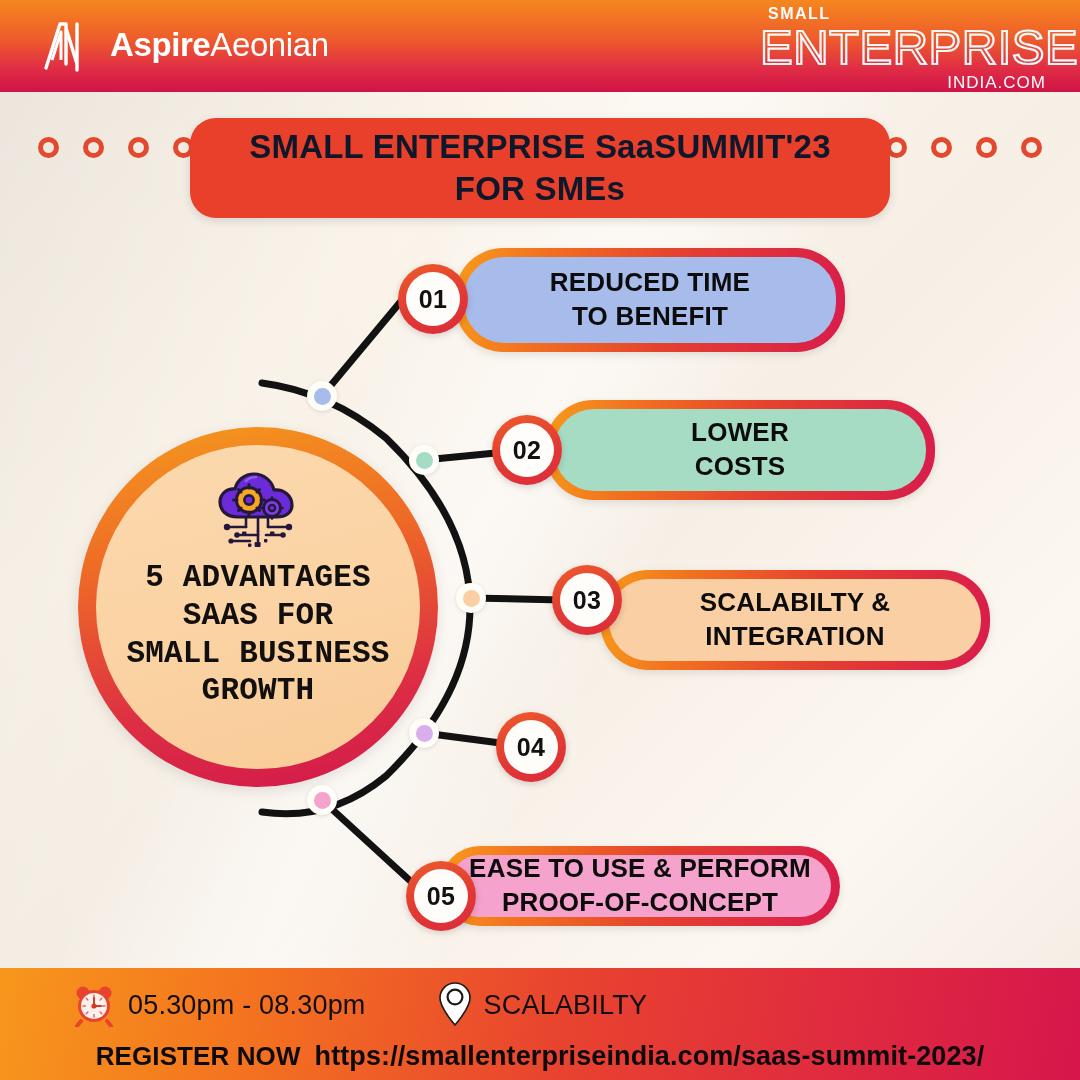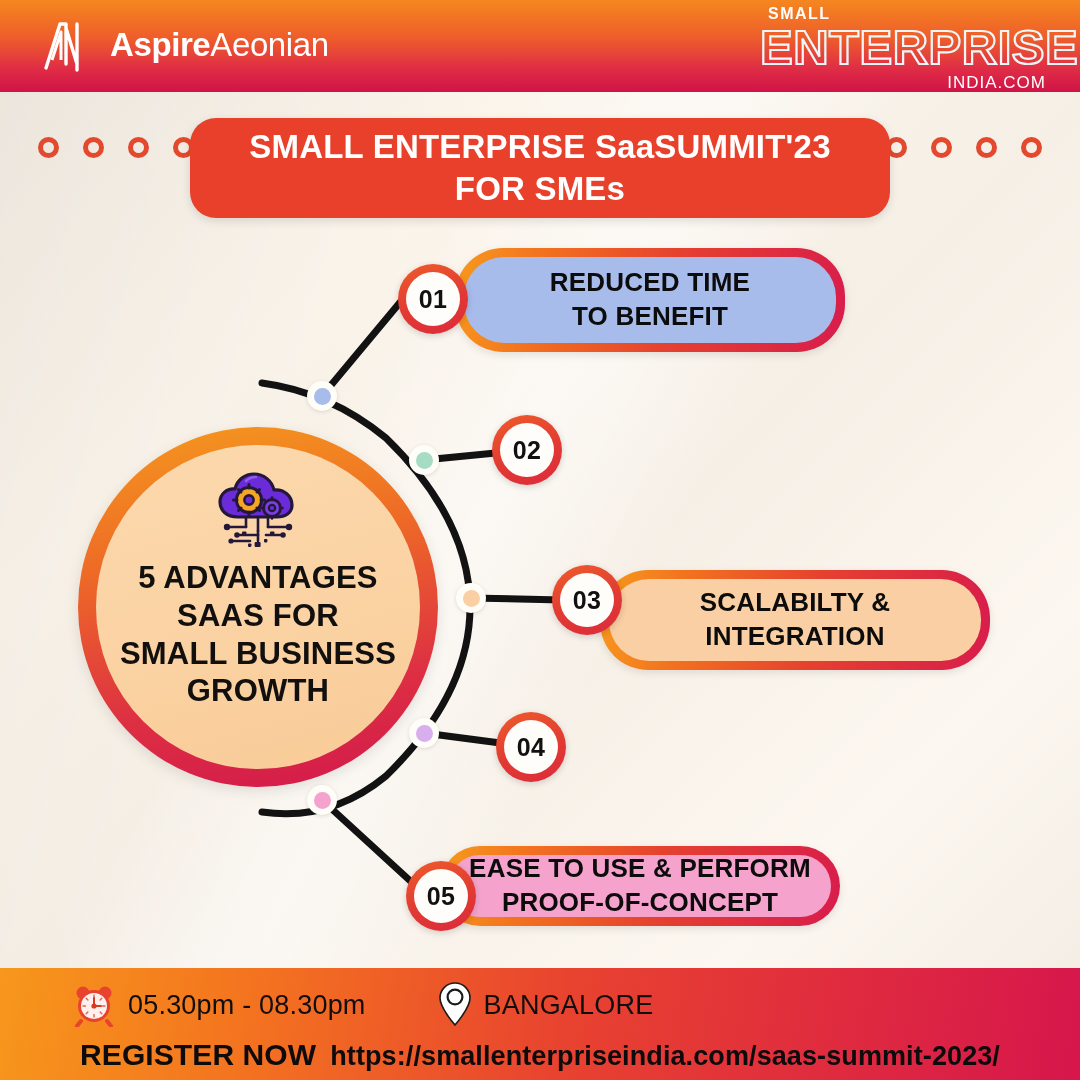--- a/index.html
+++ b/index.html
@@ -66,21 +66,21 @@
   #se-small {
     font-size: 16px;
     font-weight: 700;
     color: #ffffff;
     letter-spacing: 1.5px;
     text-align: left;
     margin-left: 8px;
   }
   #se-big {
     font-size: 49px;
-    font-weight: 700;
+    font-weight: 400;
     letter-spacing: 0.5px;
     color: transparent;
     -webkit-text-stroke: 2.2px #EAF6F8;
     margin-top: 1px;
     text-align: left;
   }
   #se-dom {
     font-size: 17px;
     font-weight: 400;
     color: #ffffff;
@@ -100,21 +100,21 @@
     background: #E8402A;
     border-radius: 26px;
     display: flex;
     flex-direction: column;
     align-items: center;
     justify-content: center;
     box-shadow: 0 3px 10px rgba(0,0,0,0.12);
     z-index: 4;
   }
   #title-banner .line {
-    color: #ffffff;
+    color: #0f172a;
     font-size: 33px;
     font-weight: 700;
     letter-spacing: 0.2px;
     line-height: 1.28;
     text-align: center;
     white-space: nowrap;
   }
 
   .dot-group {
     position: absolute;
@@ -150,20 +150,21 @@
     top: 427px;
     width: 360px;
     height: 360px;
     border-radius: 50%;
     background: linear-gradient(170deg, #F59A1E 0%, #EE6A26 35%, #DD2F43 72%, #D2184C 100%);
     display: flex;
     align-items: center;
     justify-content: center;
     z-index: 6;
     box-shadow: 0 4px 14px rgba(0,0,0,0.10);
+    font-family: Liberation Mono, monospace;
   }
   #center-inner {
     width: 324px;
     height: 324px;
     border-radius: 50%;
     background: linear-gradient(165deg, #FBD9AE 0%, #FBD3A4 50%, #F9CB97 100%);
     display: flex;
     flex-direction: column;
     align-items: center;
     justify-content: flex-start;
@@ -297,21 +298,21 @@
     bottom: 8px;
     left: 0;
     width: 1080px;
     display: flex;
     align-items: baseline;
     justify-content: center;
     gap: 14px;
   }
   #register-label {
     color: #0D0B0B;
-    font-size: 30px;
+    font-size: 26px;
     font-weight: 700;
     letter-spacing: 0.1px;
     white-space: nowrap;
   }
   #register-url {
     color: #0D0B0B;
     font-size: 27px;
     font-weight: 700;
     letter-spacing: 0.1px;
     white-space: nowrap;
@@ -452,20 +453,26 @@
   <div class="item-pill" id="pill-1" style="left:455px; top:248px; width:390px; height:104px;">
     <div class="pill-body" id="pill-body-1" style="background: rgb(168, 188, 236);">
       <div class="pill-line">REDUCED TIME</div>
       <div class="pill-line">TO BENEFIT</div>
     </div>
   </div>
   <div class="num-badge" style="left:398px; top:264px;">
     <div class="num-badge-inner">01</div>
   </div>
 
+  <div class="item-pill" id="pill-2" style="left:545px; top:400px; width:390px; height:100px;">
+    <div class="pill-body" id="pill-body-2" style="background: rgb(166, 220, 196);">
+      <div class="pill-line">LOWER</div>
+      <div class="pill-line">COSTS</div>
+    </div>
+  </div>
   <div class="num-badge" style="left:492px; top:415px;">
     <div class="num-badge-inner">02</div>
   </div>
 
   <div class="item-pill" id="pill-3" style="left:600px; top:570px; width:390px; height:100px;">
     <div class="pill-body" id="pill-body-3" style="background: rgb(249, 207, 163);">
       <div class="pill-line">SCALABILTY &amp;</div>
       <div class="pill-line">INTEGRATION</div>
     </div>
   </div>
@@ -515,21 +522,21 @@
           <circle cx="22" cy="23" r="2.6" fill="#D93823"></circle>
         </svg>
         <span class="foot-text">05.30pm - 08.30pm</span>
       </div>
 
       <div class="foot-item" id="foot-place">
         <svg width="34" height="48" viewBox="0 0 34 48">
           <path d="M17 2 C8.7 2 2 8.7 2 17 C2 27 17 44 17 44 C17 44 32 27 32 17 C32 8.7 25.3 2 17 2 Z" fill="#FFFFFF" stroke="#1A1A1A" stroke-width="1.6"></path>
           <circle cx="17" cy="16" r="7.4" fill="none" stroke="#1A1A1A" stroke-width="2.2"></circle>
         </svg>
-        <span class="foot-text">BANGALORE</span>
+        <span class="foot-text">SCALABILTY</span>
       </div>
     </div>
 
     <div id="footer-row2">
       <span id="register-label">REGISTER NOW</span>
       <span id="register-url">https://smallenterpriseindia.com/saas-summit-2023/</span>
     </div>
   </div>
 
   <div id="bg-sheen"></div>

